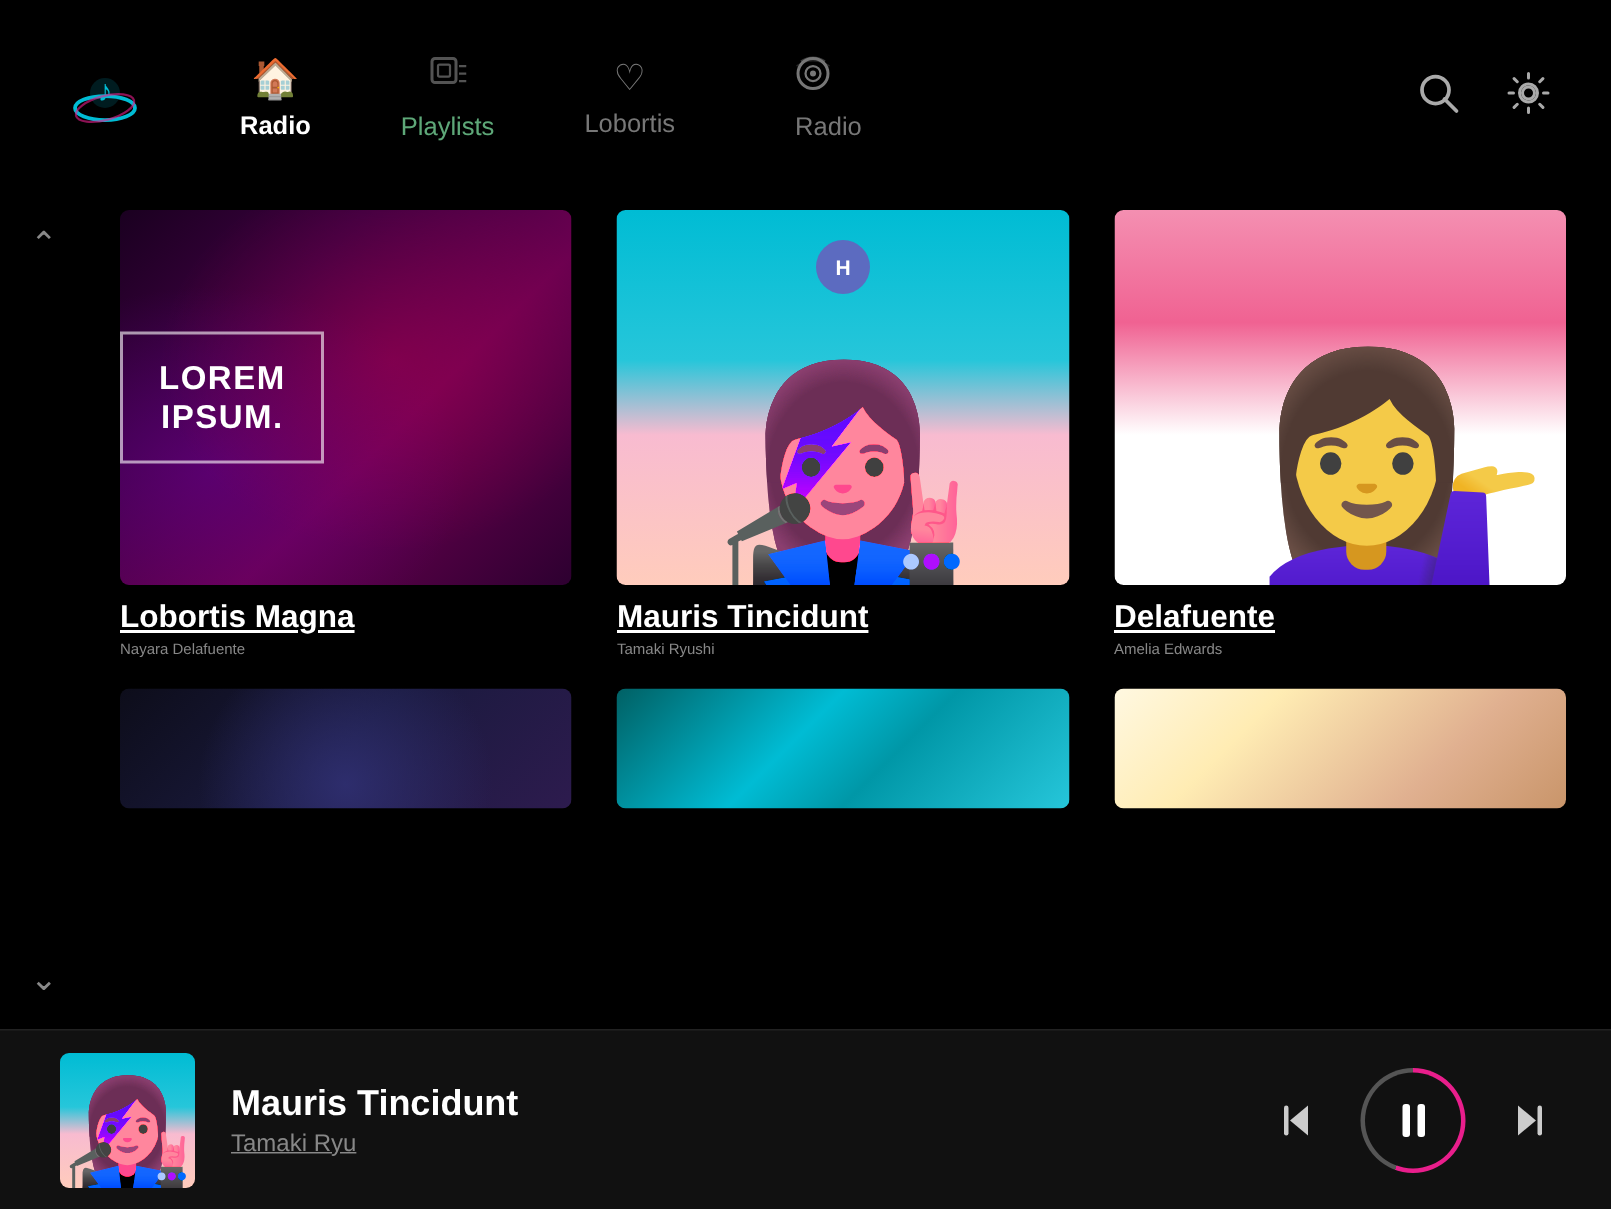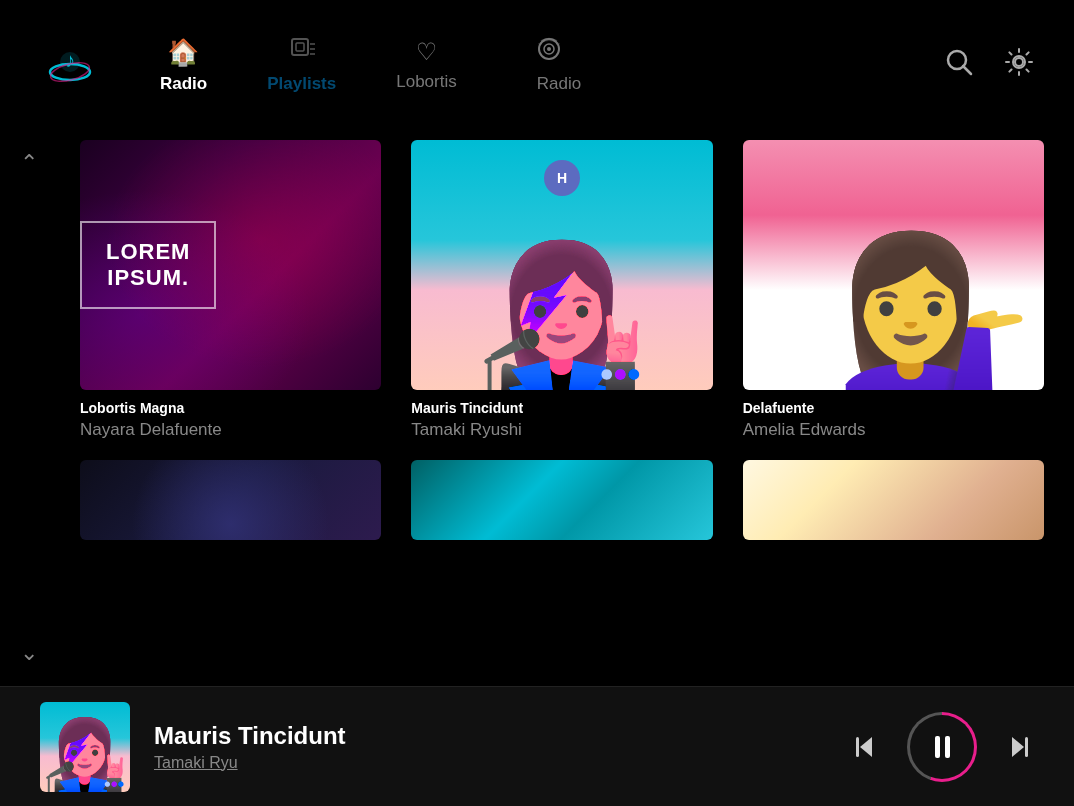--- a/index.html
+++ b/index.html
@@ -220,27 +220,28 @@
       width: 100%;
       height: 100%;
     }
     .card-art-bottom-3 {
       background: linear-gradient(135deg, #fff8e1 0%, #ffecb3 30%, #e0b090 70%, #c9956a 100%);
       width: 100%;
       height: 100%;
     }
 
     .card-title {
-      font-size: 14px;
+      font-size: 21px;
       font-weight: 600;
       color: #fff;
       margin-top: 10px;
+      text-decoration: underline;
     }
     .card-subtitle {
-      font-size: 17px;
+      font-size: 10px;
       color: #888;
       margin-top: 4px;
     }
 
     
     .player-bar {
       position: absolute;
       bottom: 0;
       left: 0;
       right: 0;
@@ -368,21 +369,21 @@
     <div class="nav-item">
       <span class="nav-icon" style="font-size:24px; opacity:0.7;">
         <svg width="26" height="26" viewBox="0 0 26 26" fill="none" xmlns="http://www.w3.org/2000/svg">
           <rect x="3" y="3" width="16" height="16" rx="2" stroke="#aaa" stroke-width="2" fill="none"></rect>
           <rect x="7" y="7" width="8" height="8" rx="1" stroke="#aaa" stroke-width="1.5" fill="none"></rect>
           <line x1="21" y1="8" x2="26" y2="8" stroke="#aaa" stroke-width="1.5"></line>
           <line x1="21" y1="13" x2="26" y2="13" stroke="#aaa" stroke-width="1.5"></line>
           <line x1="21" y1="18" x2="26" y2="18" stroke="#aaa" stroke-width="1.5"></line>
         </svg>
       </span>
-      <span class="nav-label" style="color:#0369a1; font-weight:700;">Playlists</span>
+      <span class="nav-label" style="color:#86efac; font-weight:400;">Playlists</span>
     </div>
     <div class="nav-item">
       <span class="nav-icon" style="color:#aaa; font-size:24px;">♡</span>
       <span class="nav-label" style="color:#aaa; font-weight:400;">Lobortis</span>
     </div>
     <div class="nav-item">
       <span class="nav-icon" style="color:#aaa; font-size:24px;">
         <svg width="26" height="26" viewBox="0 0 26 26" fill="none" xmlns="http://www.w3.org/2000/svg">
           <circle cx="13" cy="13" r="10" stroke="#aaa" stroke-width="2" fill="none"></circle>
           <circle cx="13" cy="13" r="5" stroke="#aaa" stroke-width="1.5" fill="none"></circle>

